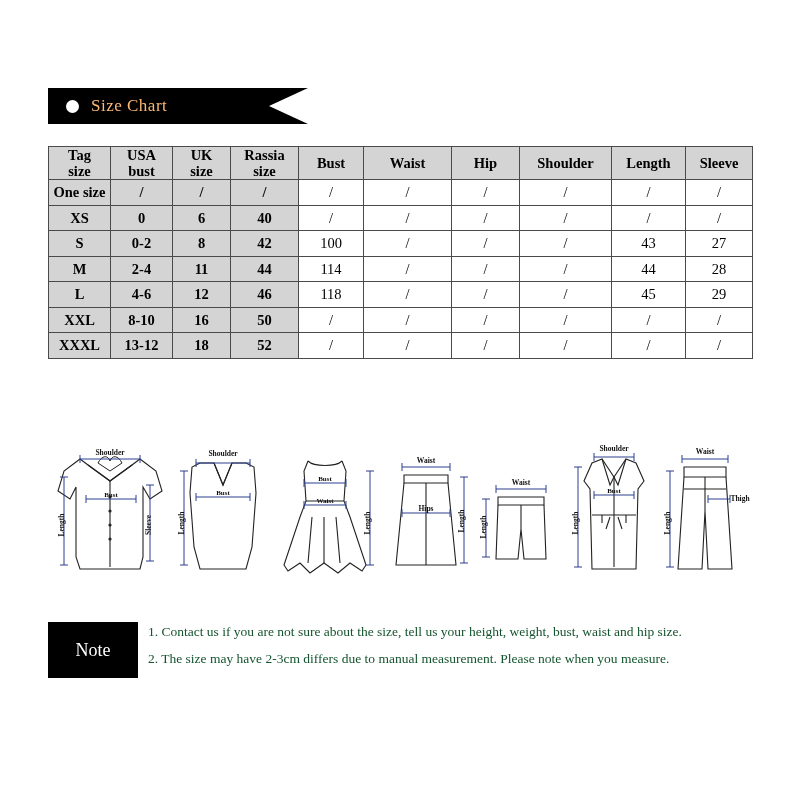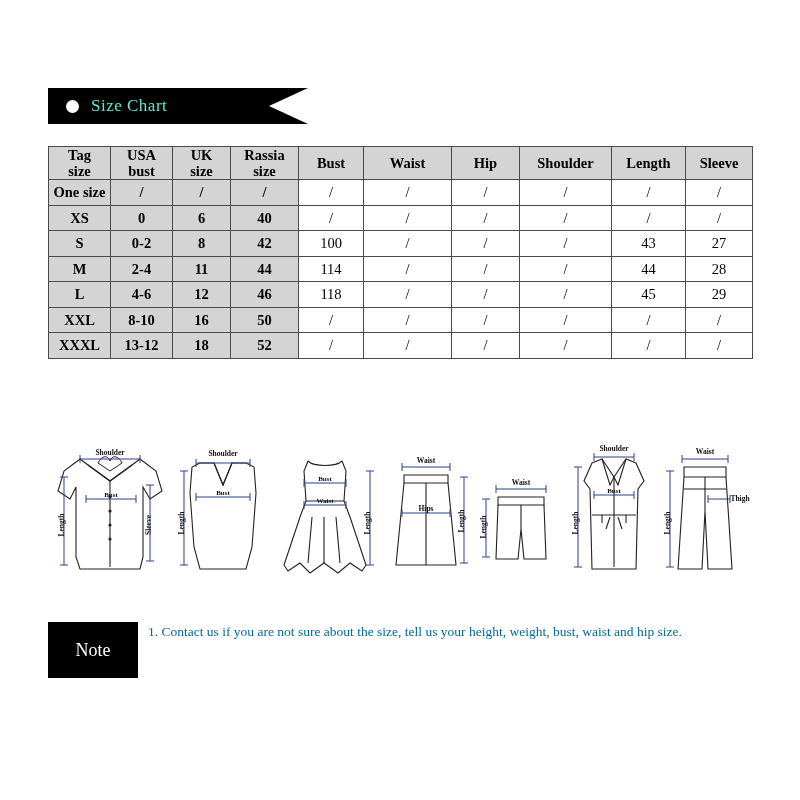--- a/index.html
+++ b/index.html
@@ -31,21 +31,21 @@
     padding-left: 18px;
   }
   .banner-dot {
     width: 13px; height: 13px;
     border-radius: 50%;
     background: #ffffff;
     margin-right: 12px;
     flex: none;
   }
   .banner-title {
-    color: #5eead4;
+    color: #fdba74;
     font-size: 17px;
     letter-spacing: .5px;
     font-family: "Liberation Serif", serif;
   }
 
   
   .table-wrap {
     position: absolute;
     left: 48px; top: 146px;
     width: 704px;
@@ -129,21 +129,21 @@
     font-size: 18px;
     font-family: "Liberation Serif", serif;
   }
   .note-lines {
     position: absolute;
     left: 100px; top: 0;
     width: 604px;
   }
   .note-line {
     font-size: 13.5px;
-    color: #0369a1;
+    color: #14532d;
     line-height: 1.45;
     margin-bottom: 7px;
     white-space: nowrap;
     font-family: "Liberation Serif", serif;
   }
 </style>
 </head>
 <body>
 
 <div class="page">
@@ -437,16 +437,17 @@
         <text x="8" y="86" font-size="7.5" font-weight="bold" font-family="'Liberation Serif',serif" fill="#111" text-anchor="middle" transform="rotate(-90 8 86)">Length</text>
       </svg>
     </div>
 
   </div>
 
   <div class="note-wrap">
     <div class="note-badge">Note</div>
     <div class="note-lines">
       <div class="note-line">1. Contact us if you are not sure about the size, tell us your height, weight, bust, waist and hip size.</div>
+      <div class="note-line">2. The size may have 2-3cm differs due to manual measurement. Please note when you measure.</div>
     </div>
   </div>
 
 </div>
 
 </body></html>

